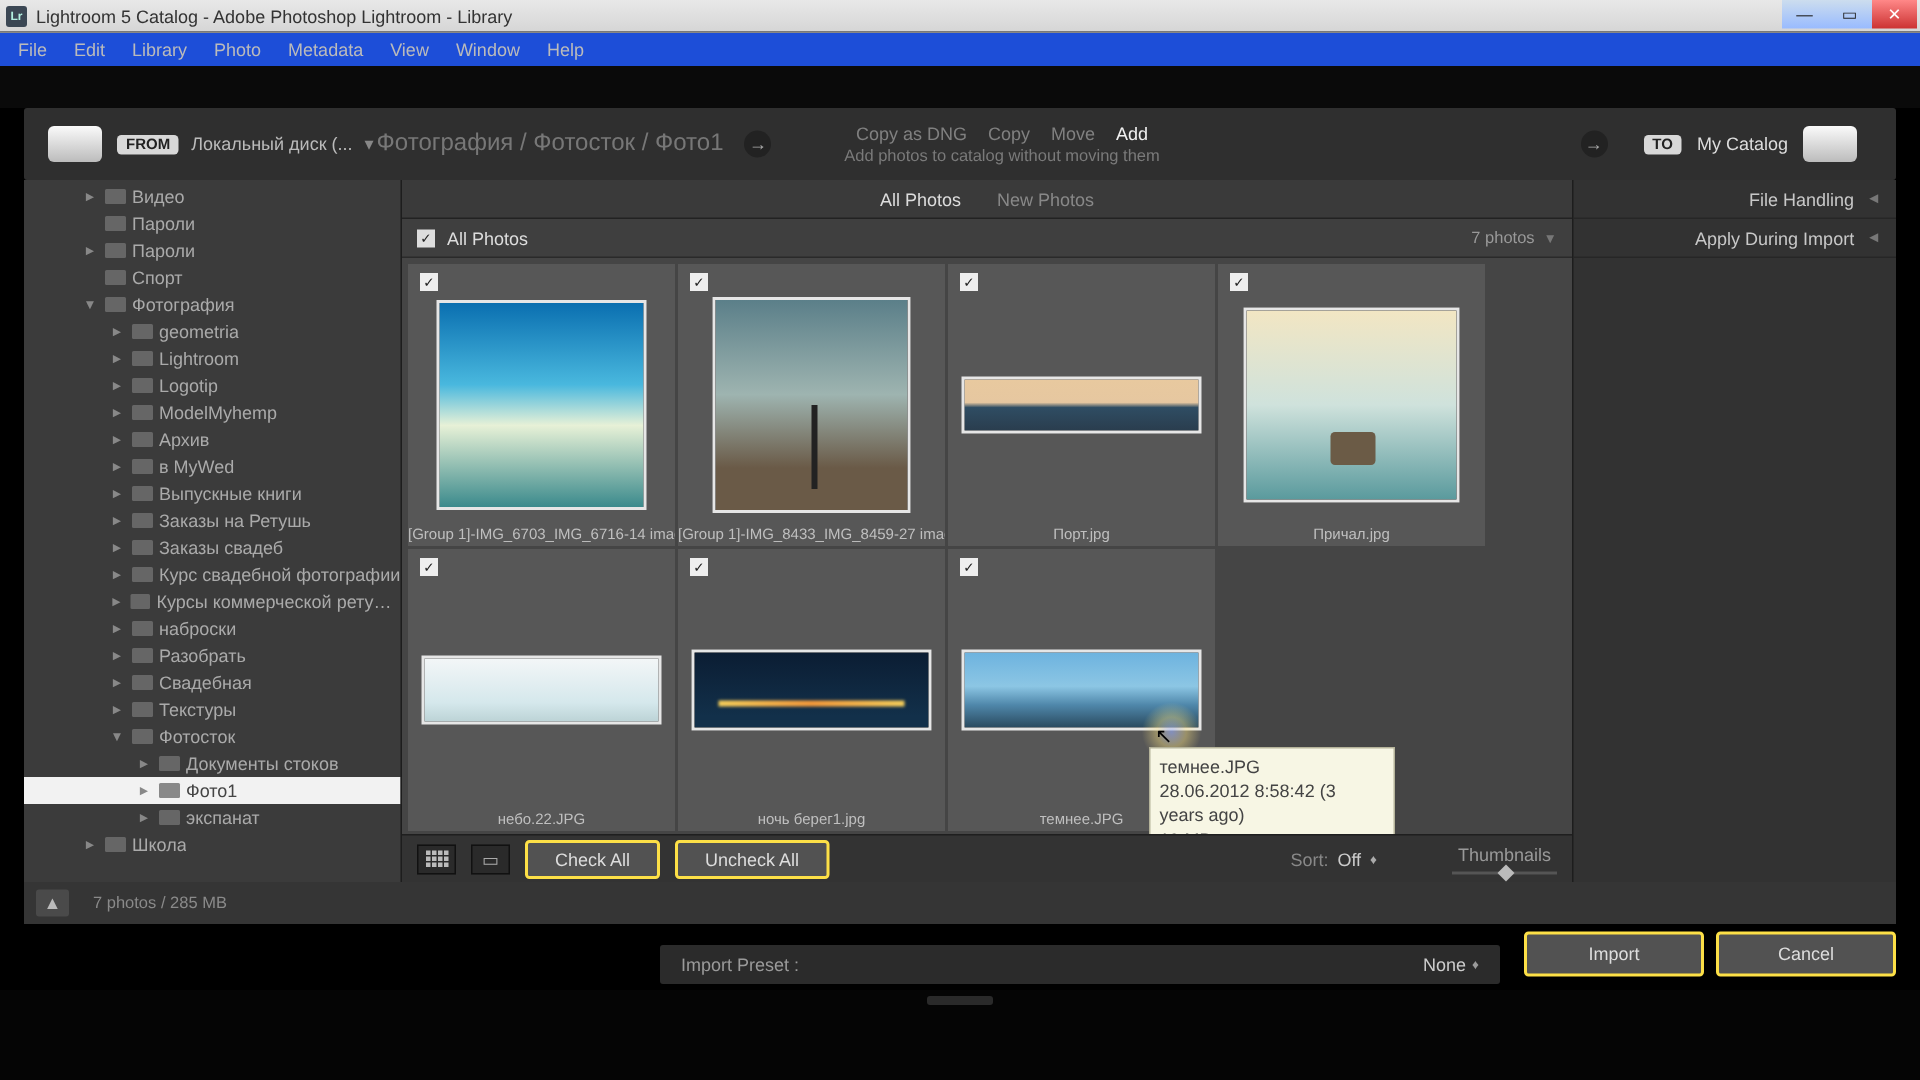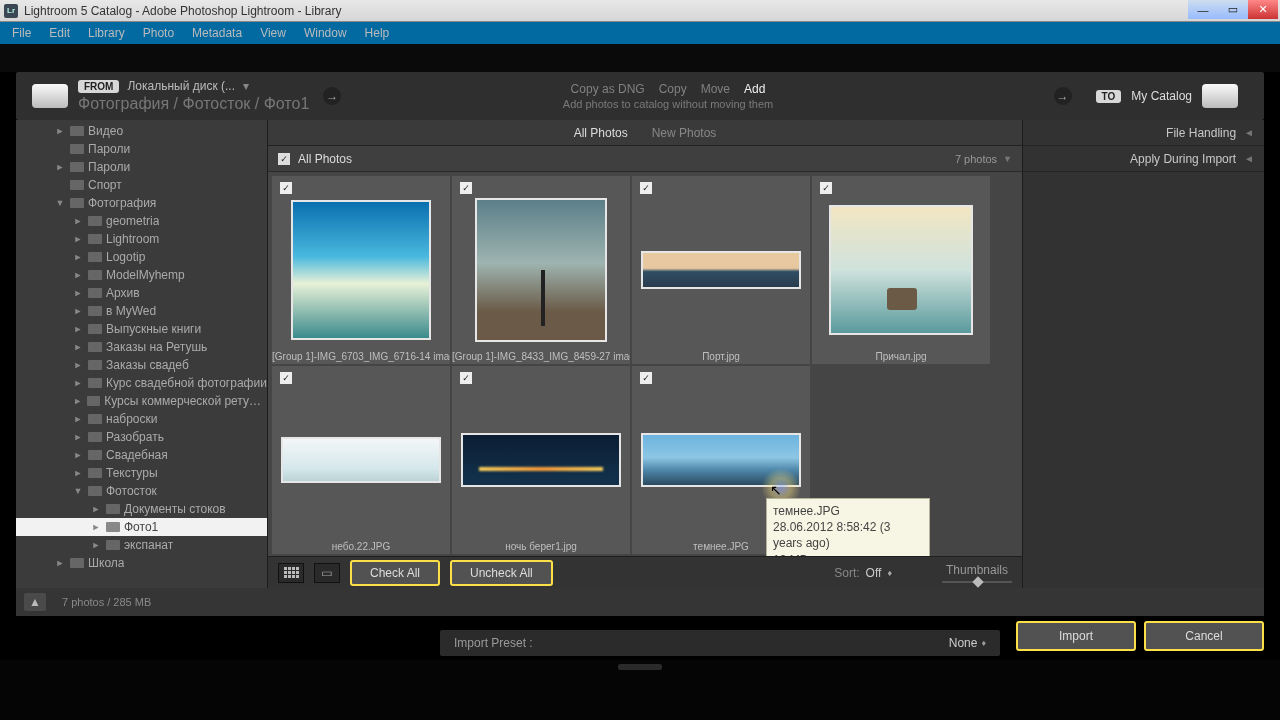--- a/index.html
+++ b/index.html
@@ -8,30 +8,30 @@
 
 .titlebar { height:22px; background:linear-gradient(#e8e8e8,#d6d6d6); display:flex; align-items:center; padding:0 4px; border-bottom:1px solid #888; }
 .titlebar .lr-icon { width:14px; height:14px; background:#3b4754; border-radius:2px; margin-right:6px; display:flex; align-items:center; justify-content:center; color:#b2f0e0; font-size:8px; font-weight:bold; }
 .titlebar .title { color:#333; }
 .win-btns { position:absolute; right:2px; top:0; display:flex; }
 .win-btn { width:30px; height:19px; display:flex; align-items:center; justify-content:center; font-size:11px; color:#222; }
 .win-min { background:linear-gradient(#cde,#9bf); }
 .win-max { background:linear-gradient(#cde,#9bf); }
 .win-close { background:linear-gradient(#f88,#c33); color:#fff; }
 
-.menubar { height:22px; background:#0369a1; display:flex; align-items:center; padding:0 4px; gap:2px; }
+.menubar { height:22px; background:#1d4ed8; display:flex; align-items:center; padding:0 4px; gap:2px; }
 .menubar span { color:#bbb; padding:2px 8px; }
 
 .blackband { height:28px; background:#0a0a0a; }
 
 
 .import-hdr { height:48px; background:#2f2f2f; margin:0 16px; display:flex; align-items:center; padding:0 16px; position:relative; border-radius:2px; }
 .hd-icon { width:36px; height:24px; background:linear-gradient(#fafafa,#bcbcbc); border-radius:4px; margin-right:10px; }
 .badge { font-size:10px; background:#d8d8d8; color:#222; border-radius:3px; padding:1px 6px; font-weight:bold; }
-.from-col { display:flex; flex-direction:column; gap:2px; }
+.from-col { display:flex; flex-direction:row; gap:2px; }
 .from-row { display:flex; align-items:center; gap:8px; }
 .from-path { color:#bbb; }
 .bread { color:#777; font-size:16px; }
 .arrow-circle { width:18px; height:18px; border-radius:9px; background:#222; color:#aaa; display:flex; align-items:center; justify-content:center; margin:0 14px; }
 .center-ops { position:absolute; left:50%; transform:translateX(-50%); text-align:center; color:#777;margin-left:28px; }
 .center-ops .ops { display:flex; gap:14px; justify-content:center; margin-bottom:2px; }
 .center-ops .ops span { color:#808080; }
 .center-ops .ops span.active { color:#f0f0f0; font-weight:400; }
 .center-ops .sub { font-size:11px; color:#7a7a7a; }
 .to-side { margin-left:auto; display:flex; align-items:center; gap:10px; }
@@ -80,21 +80,21 @@
 .view-btn { width:26px; height:20px; background:#2a2a2a; border:1px solid #111; display:flex; align-items:center; justify-content:center; color:#aaa; }
 .grid-dots { display:grid; grid-template-columns:repeat(4,3px); grid-template-rows:repeat(3,3px); gap:1px; }
 .grid-dots i { background:#bbb; }
 .btn { background:#525252; color:#ddd; padding:4px 18px; border-radius:3px; border:2px solid #fde047; }
 .sort { margin-left:auto; color:#888; display:flex; align-items:center; gap:6px; }
 .sort .val { color:#ccc; }
 .thumbs-ctl { display:flex; flex-direction:column; align-items:center; color:#999; font-size:11px; margin-left:40px; }
 .slider { width:70px; height:2px; background:#555; position:relative; margin-top:4px; }
 .slider::after { content:""; position:absolute; left:32px; top:-3px; width:8px; height:8px; background:#bbb; transform:rotate(45deg); }
 
-.right-panel { width:242px; background:#323232; border-left:1px solid #1d1d1d; }
+.right-panel { width:216px; background:#323232; border-left:1px solid #1d1d1d; }
 .rp-row { height:26px; display:flex; align-items:center; justify-content:flex-end; padding:0 10px; color:#c8c8c8; border-bottom:1px solid #262626; gap:8px; }
 .rp-row .tri2 { color:#777; font-size:10px; }
 
 
 .status { height:28px; margin:0 16px; background:#353535; display:flex; align-items:center; padding:0 8px; }
 .status .up { width:22px; height:18px; background:#4a4a4a; color:#bbb; display:flex; align-items:center; justify-content:center; margin-right:16px; border-radius:2px; }
 .status .info { color:#8a8a8a; font-size:11px; }
 .preset-bar { height:26px; margin:4px 16px 0; background:#2b2b2b; display:flex; align-items:center; padding:0 14px; color:#9a9a9a; width:560px; margin-left:440px; position:absolute; top:626px; border-radius:2px; }
 .preset-bar .val { margin-left:auto; color:#ccc; }
 .action-btns { position:absolute; right:16px; top:621px; display:flex; gap:8px; }

